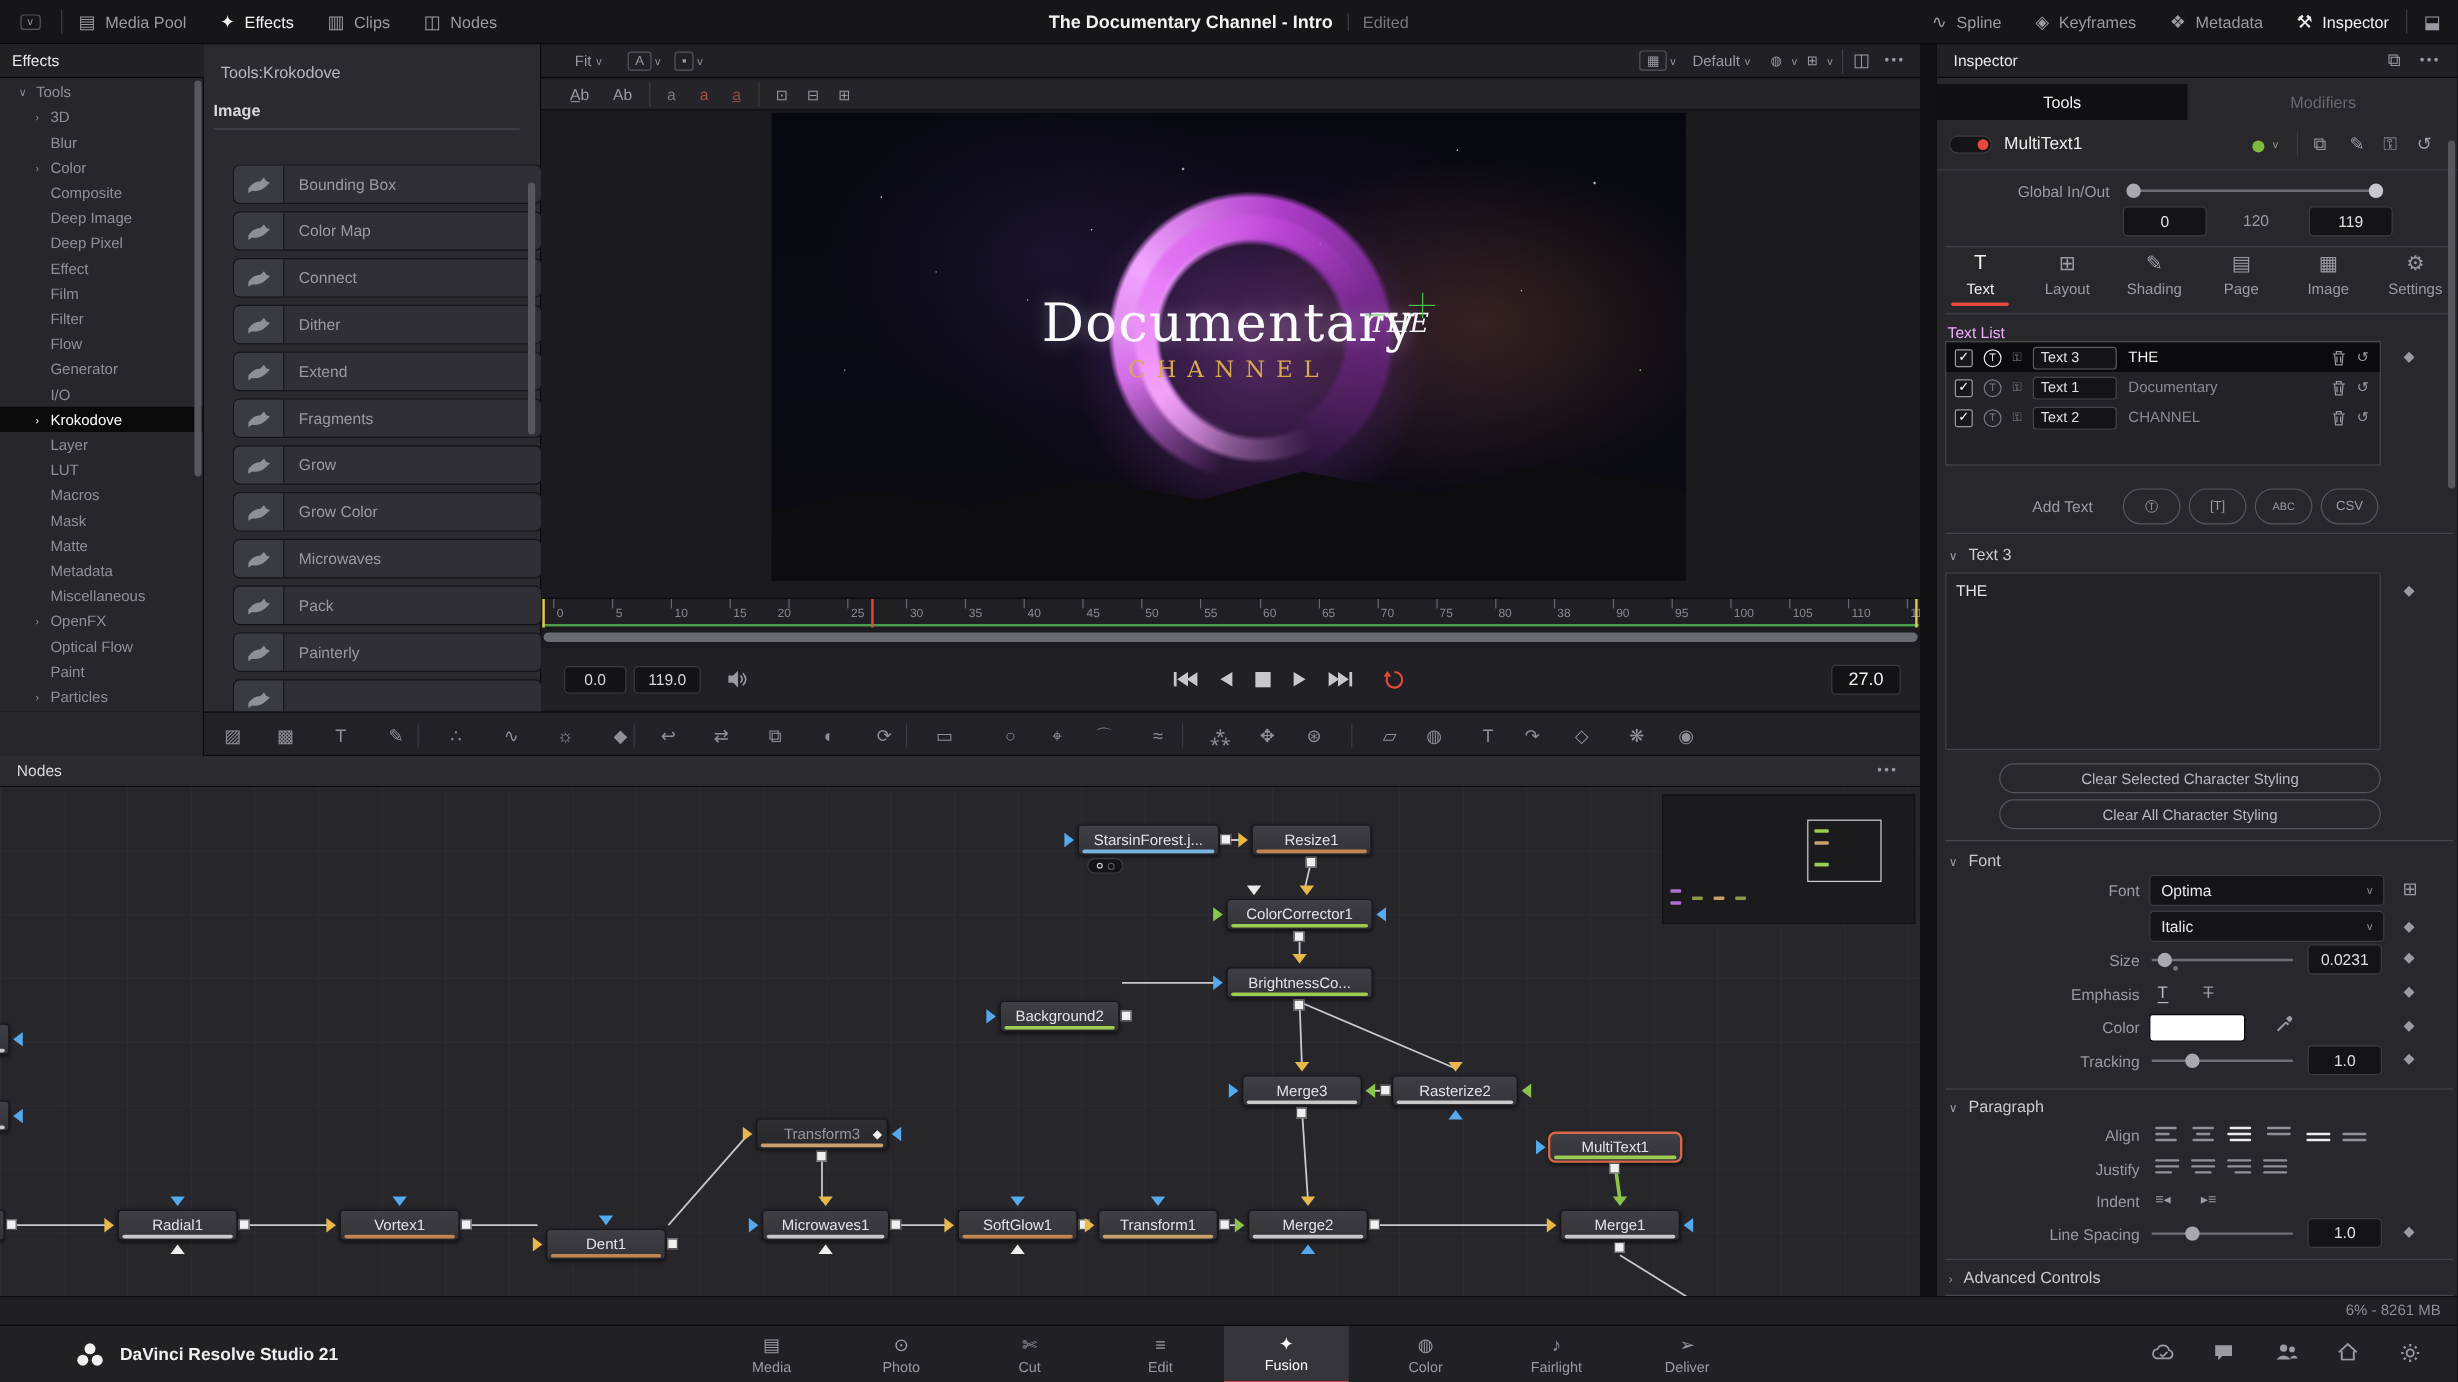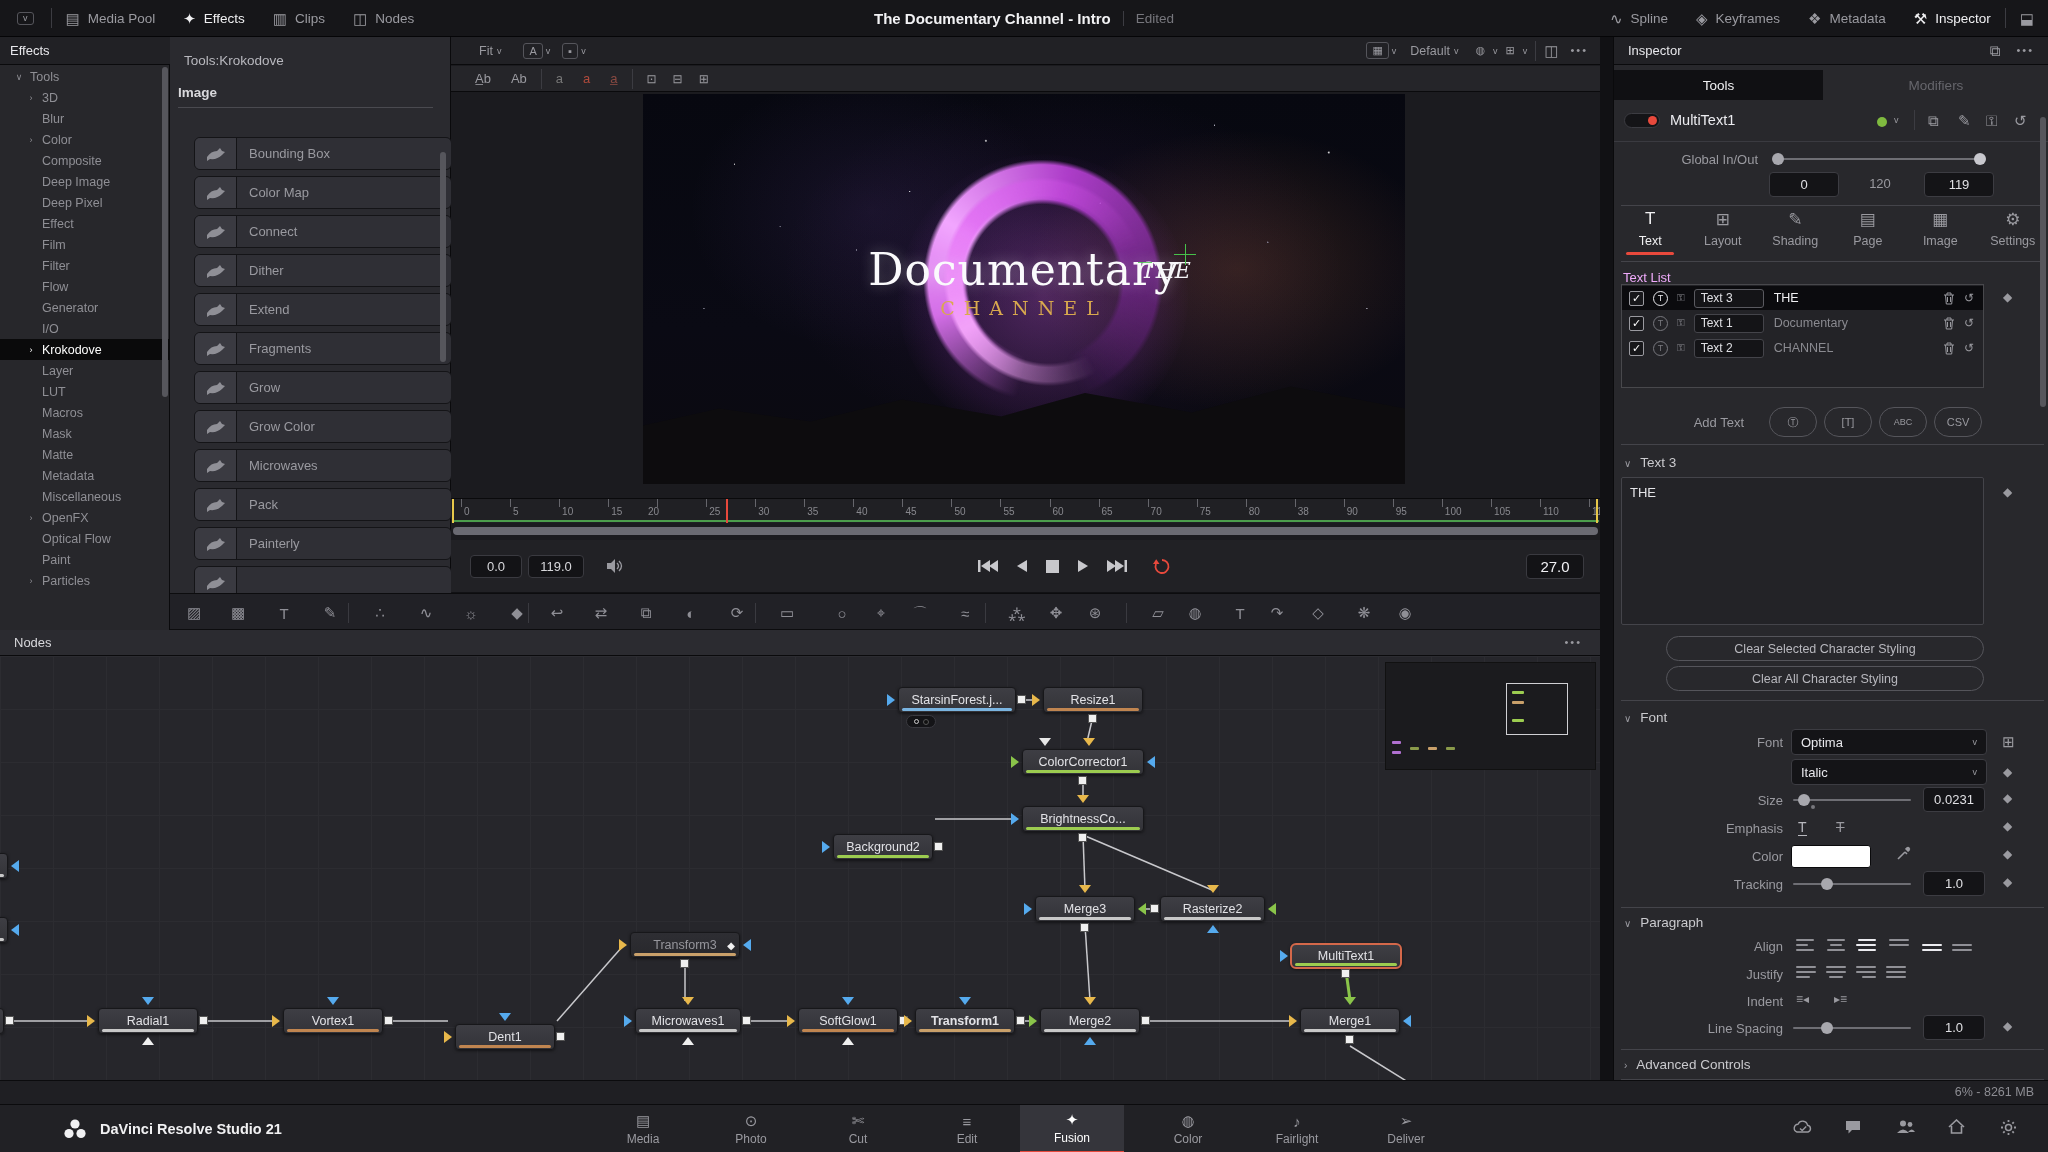--- a/index.html
+++ b/index.html
@@ -743,21 +743,21 @@
           <i style="position: absolute; width: 0px; height: 0px; display: block; border-left: 6px solid transparent; border-right: 6px solid transparent; border-bottom: 8px solid rgb(240, 240, 240); bottom: -12px; left: 50%; margin-left: -6px;"></i>
         </div>
         <div class="node" style="left: 798px; top: 352px; width: 100px;">
           <span>SoftGlow1</span>
           <i class="ul" style="background: rgb(192, 133, 80);"></i>
           <i style="position: absolute; width: 0px; height: 0px; display: block; border-top: 6px solid transparent; border-bottom: 6px solid transparent; border-left: 8px solid rgb(232, 184, 75); left: -12px; top: 50%; margin-top: -6px;"></i>
           <i class="psq" style="position: absolute; right: -11px; top: 50%; margin-top: -5px;"></i>
           <i style="position: absolute; width: 0px; height: 0px; display: block; border-left: 6px solid transparent; border-right: 6px solid transparent; border-top: 8px solid rgb(85, 170, 238); top: -12px; left: 50%; margin-left: -6px;"></i>
           <i style="position: absolute; width: 0px; height: 0px; display: block; border-left: 6px solid transparent; border-right: 6px solid transparent; border-bottom: 8px solid rgb(240, 240, 240); bottom: -12px; left: 50%; margin-left: -6px;"></i>
         </div>
-        <div class="node" style="left: 915px; top: 352px; width: 100px; font-weight: bold;">
+        <div class="node" style="left: 915px; top: 352px; width: 100px;">
           <span>Transform1</span>
           <i class="ul" style="background: rgb(201, 160, 106);"></i>
           <i style="position: absolute; width: 0px; height: 0px; display: block; border-top: 6px solid transparent; border-bottom: 6px solid transparent; border-left: 8px solid rgb(232, 184, 75); left: -12px; top: 50%; margin-top: -6px;"></i>
           <i class="psq" style="position: absolute; right: -11px; top: 50%; margin-top: -5px;"></i>
           <i style="position: absolute; width: 0px; height: 0px; display: block; border-left: 6px solid transparent; border-right: 6px solid transparent; border-top: 8px solid rgb(85, 170, 238); top: -12px; left: 50%; margin-left: -6px;"></i>
         </div>
         <div class="node" style="left: 1040px; top: 352px; width: 100px;">
           <span>Merge2</span>
           <i class="ul" style="background: rgb(200, 200, 200);"></i>
           <i style="position: absolute; width: 0px; height: 0px; display: block; border-top: 6px solid transparent; border-bottom: 6px solid transparent; border-left: 8px solid rgb(138, 196, 74); left: -12px; top: 50%; margin-top: -6px;"></i>

